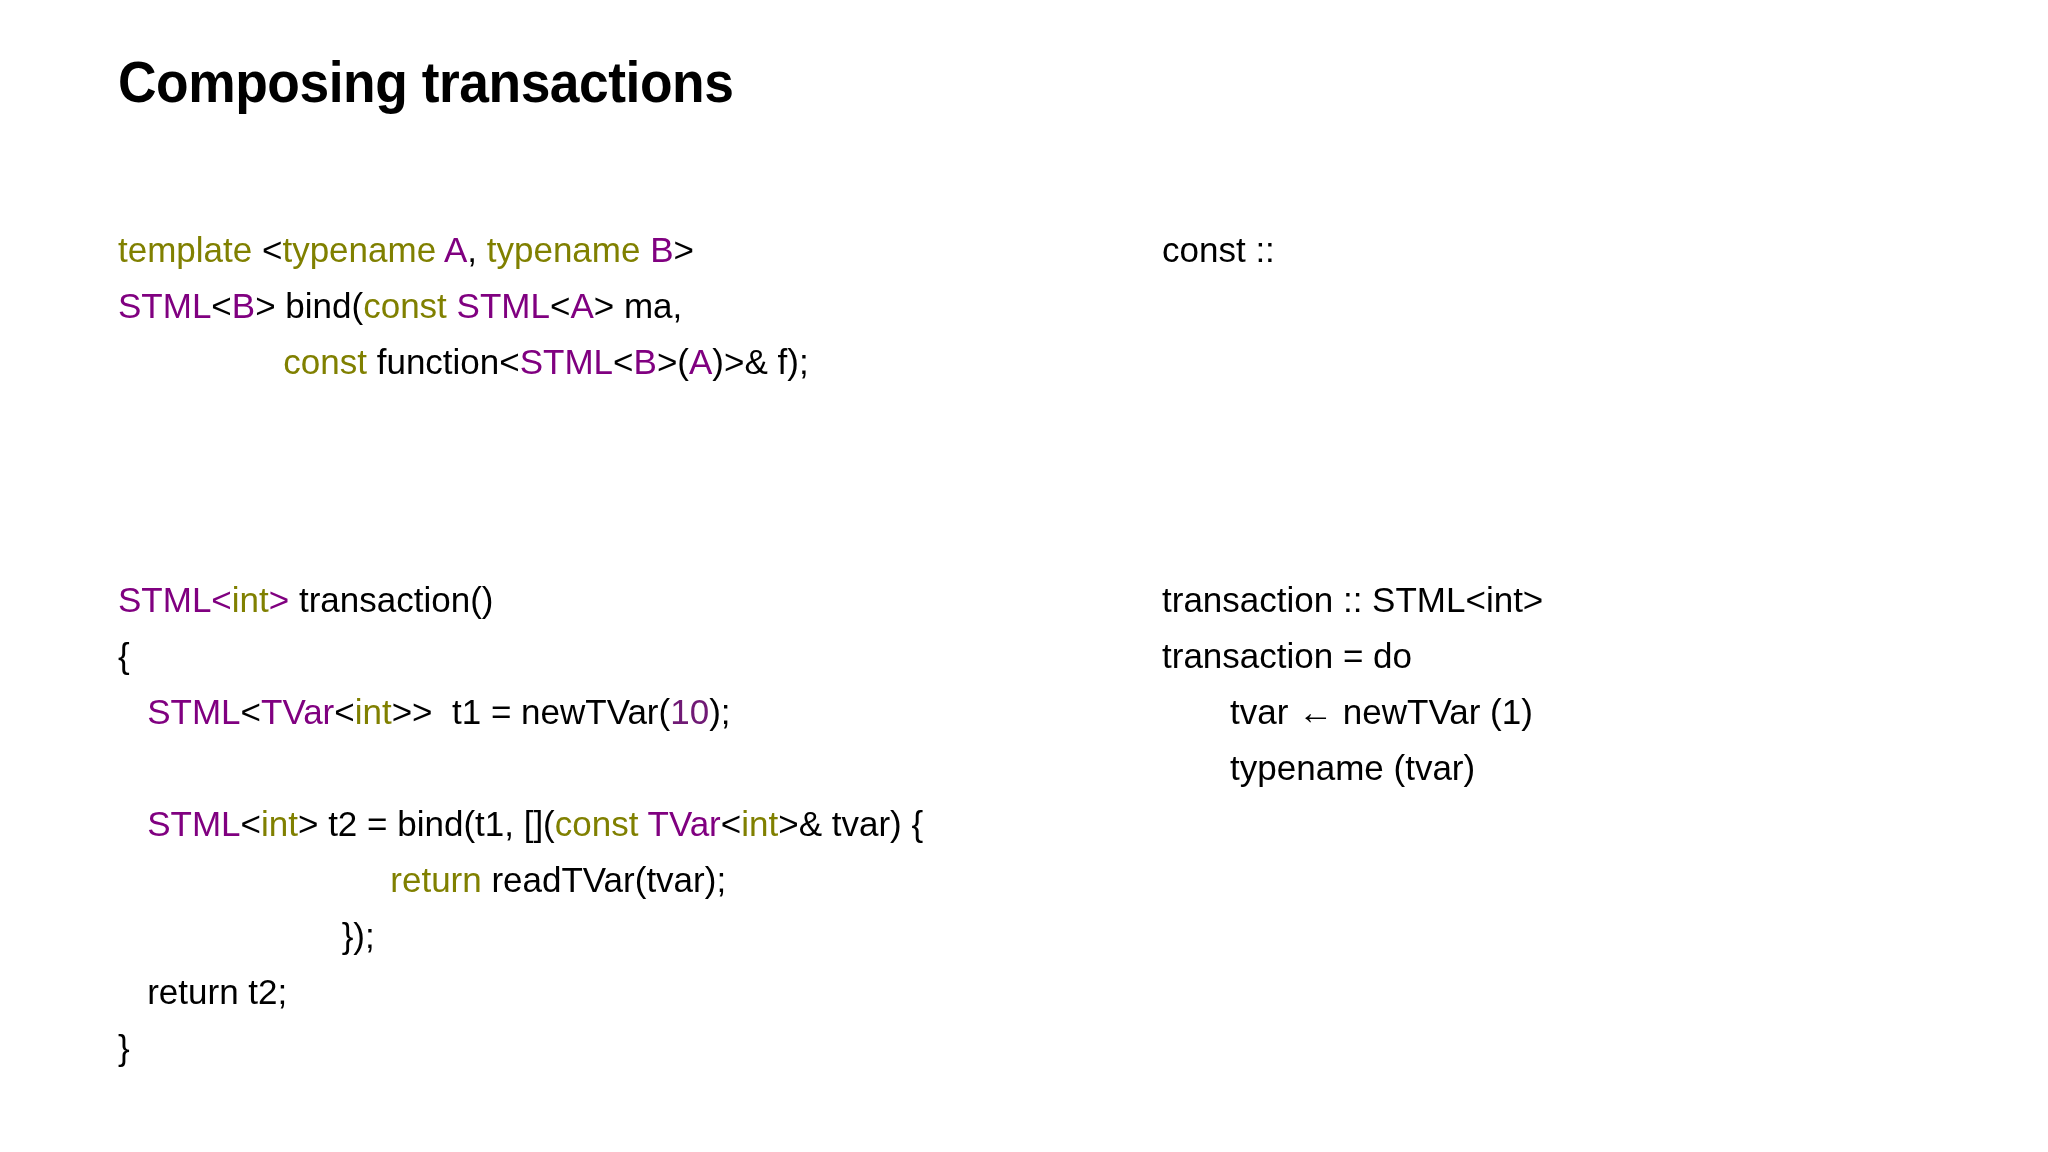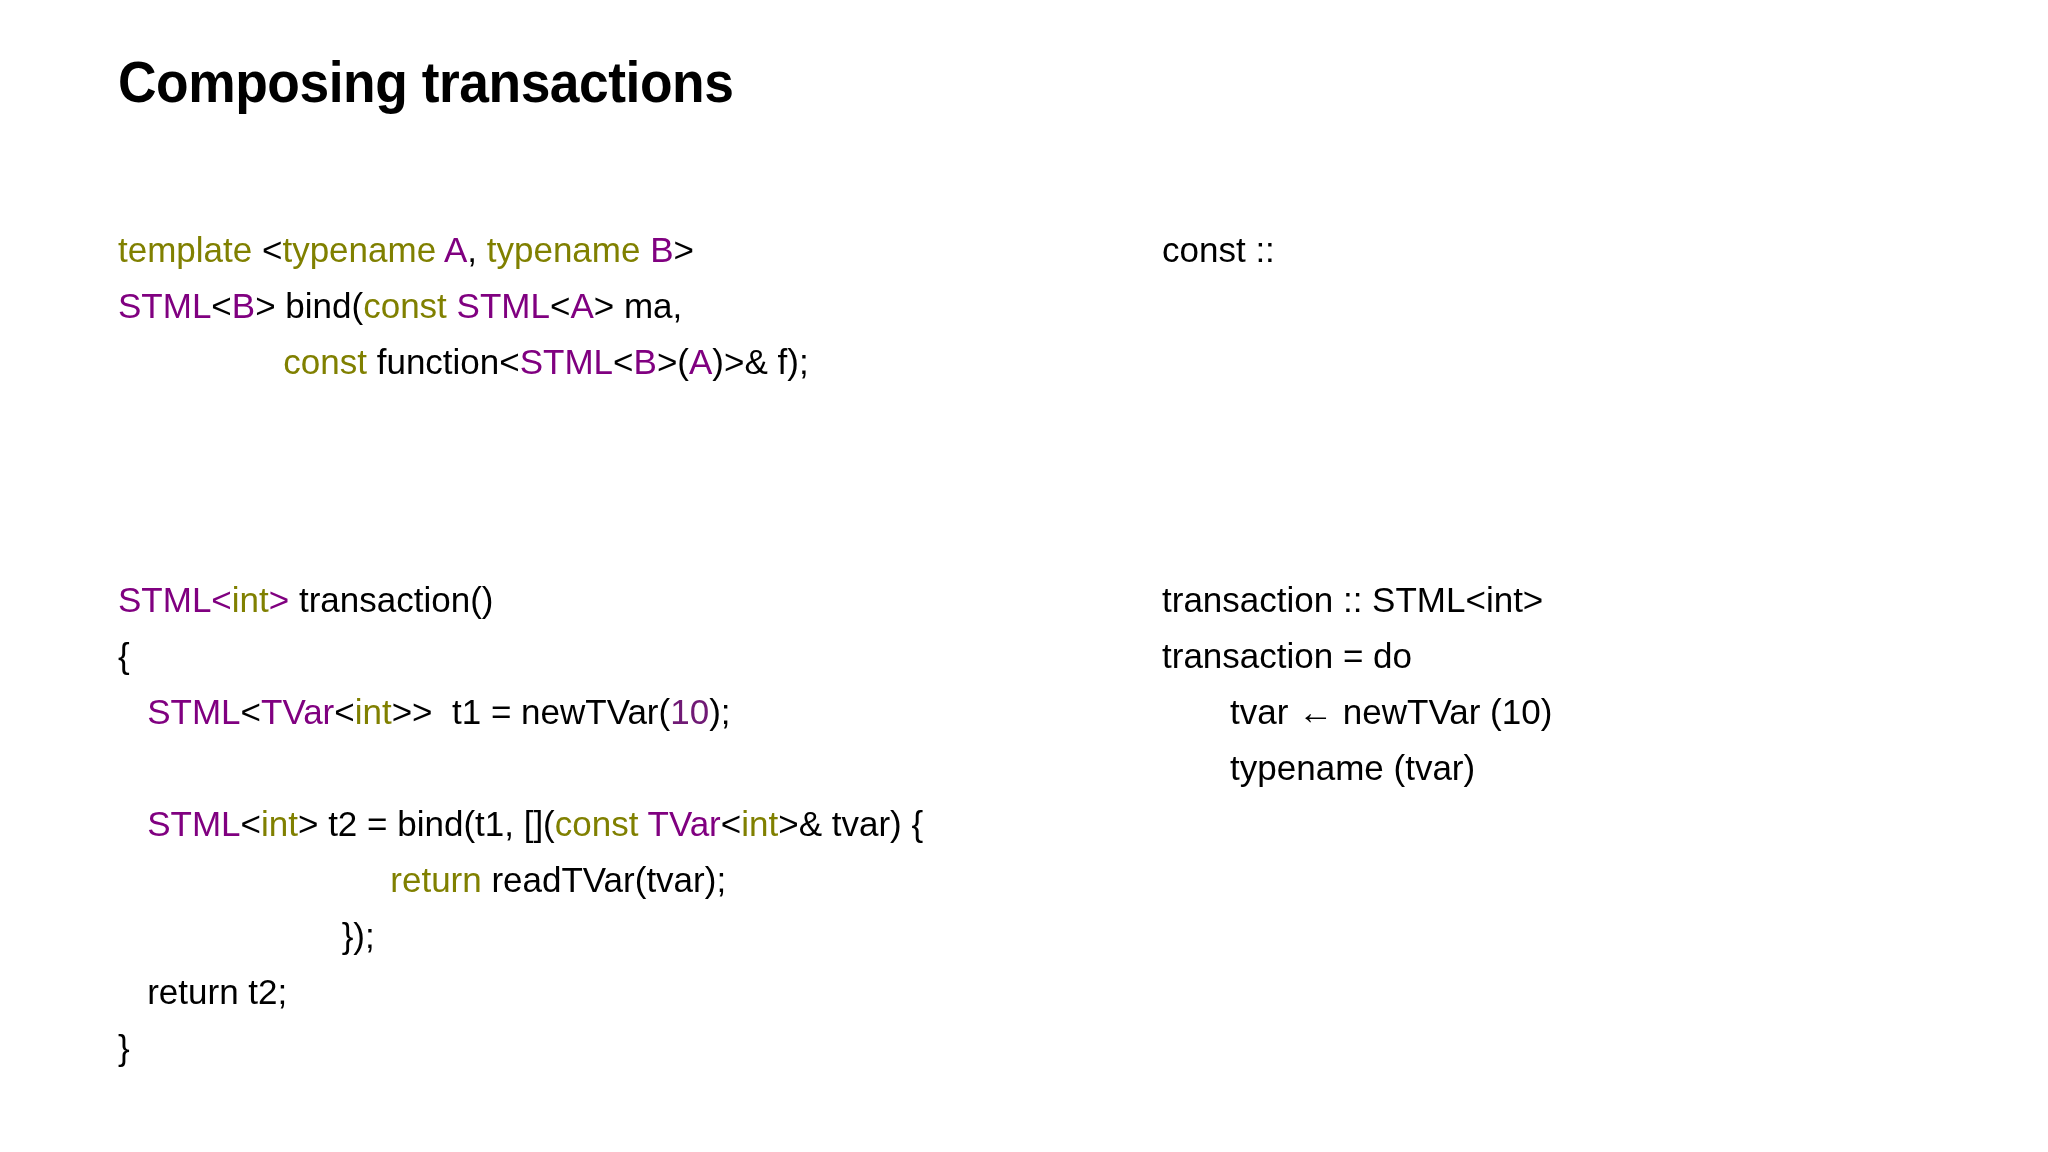--- a/index.html
+++ b/index.html
@@ -71,15 +71,15 @@
 <div class="slide">
 
   <div class="slide-title">Composing transactions</div>
 
   <div class="code-col col-left block-sig" id="cpp-sig"><div class="code-line"><span class="kw">template</span><span class="pl"> &lt;</span><span class="kw">typename</span><span class="pl"> </span><span class="ty">A</span><span class="pl">, </span><span class="kw">typename</span><span class="pl"> </span><span class="ty">B</span><span class="pl">&gt;</span></div><div class="code-line"><span class="ty">STML</span><span class="pl">&lt;</span><span class="ty">B</span><span class="pl">&gt; bind(</span><span class="kw">const</span><span class="pl"> </span><span class="ty">STML</span><span class="pl">&lt;</span><span class="ty">A</span><span class="pl">&gt; ma,</span></div><div class="code-line"><span class="pl">                 </span><span class="kw">const</span><span class="pl"> function&lt;</span><span class="ty">STML</span><span class="pl">&lt;</span><span class="ty">B</span><span class="pl">&gt;(</span><span class="ty">A</span><span class="pl">)&gt;&amp; f);</span></div></div>
 
   <div class="code-col col-left block-impl" id="cpp-impl"><div class="code-line"><span class="ty">STML</span><span class="ty">&lt;</span><span class="kw">int</span><span class="ty">&gt;</span><span class="pl"> transaction()</span></div><div class="code-line"><span class="pl">{</span></div><div class="code-line"><span class="pl">   </span><span class="ty">STML</span><span class="pl">&lt;</span><span class="ty">TVar</span><span class="pl">&lt;</span><span class="kw">int</span><span class="pl">&gt;&gt;  t1 = newTVar(</span><span class="num">10</span><span class="pl">);</span></div><div class="code-line"><span class="pl"></span></div><div class="code-line"><span class="pl">   </span><span class="ty">STML</span><span class="pl">&lt;</span><span class="kw">int</span><span class="pl">&gt; t2 = bind(t1, [](</span><span class="kw">const</span><span class="pl"> </span><span class="ty">TVar</span><span class="pl">&lt;</span><span class="kw">int</span><span class="pl">&gt;&amp; tvar) {</span></div><div class="code-line"><span class="pl">                            </span><span class="kw">return</span><span class="pl"> readTVar(tvar);</span></div><div class="code-line"><span class="pl">                       });</span></div><div class="code-line"><span class="pl">   return t2;</span></div><div class="code-line"><span class="pl">}</span></div></div>
 
   <div class="code-col col-right block-sig" id="hs-sig"><div class="hs-line">const ::</div></div>
 
-  <div class="code-col col-right block-impl" id="hs-impl"><div class="hs-line">transaction :: STML&lt;int&gt;</div><div class="hs-line">transaction = do</div><div class="hs-line">       tvar ← newTVar (10)</div><div class="hs-line">       typename (tvar)</div></div>
+  <div class="code-col col-right block-impl" id="hs-impl"><div class="hs-line">transaction :: STML&lt;int&gt;</div><div class="hs-line">transaction = do</div><div class="hs-line">       tvar ← newTVar (1)</div><div class="hs-line">       typename (tvar)</div></div>
 
 </div>
 
 </body></html>

